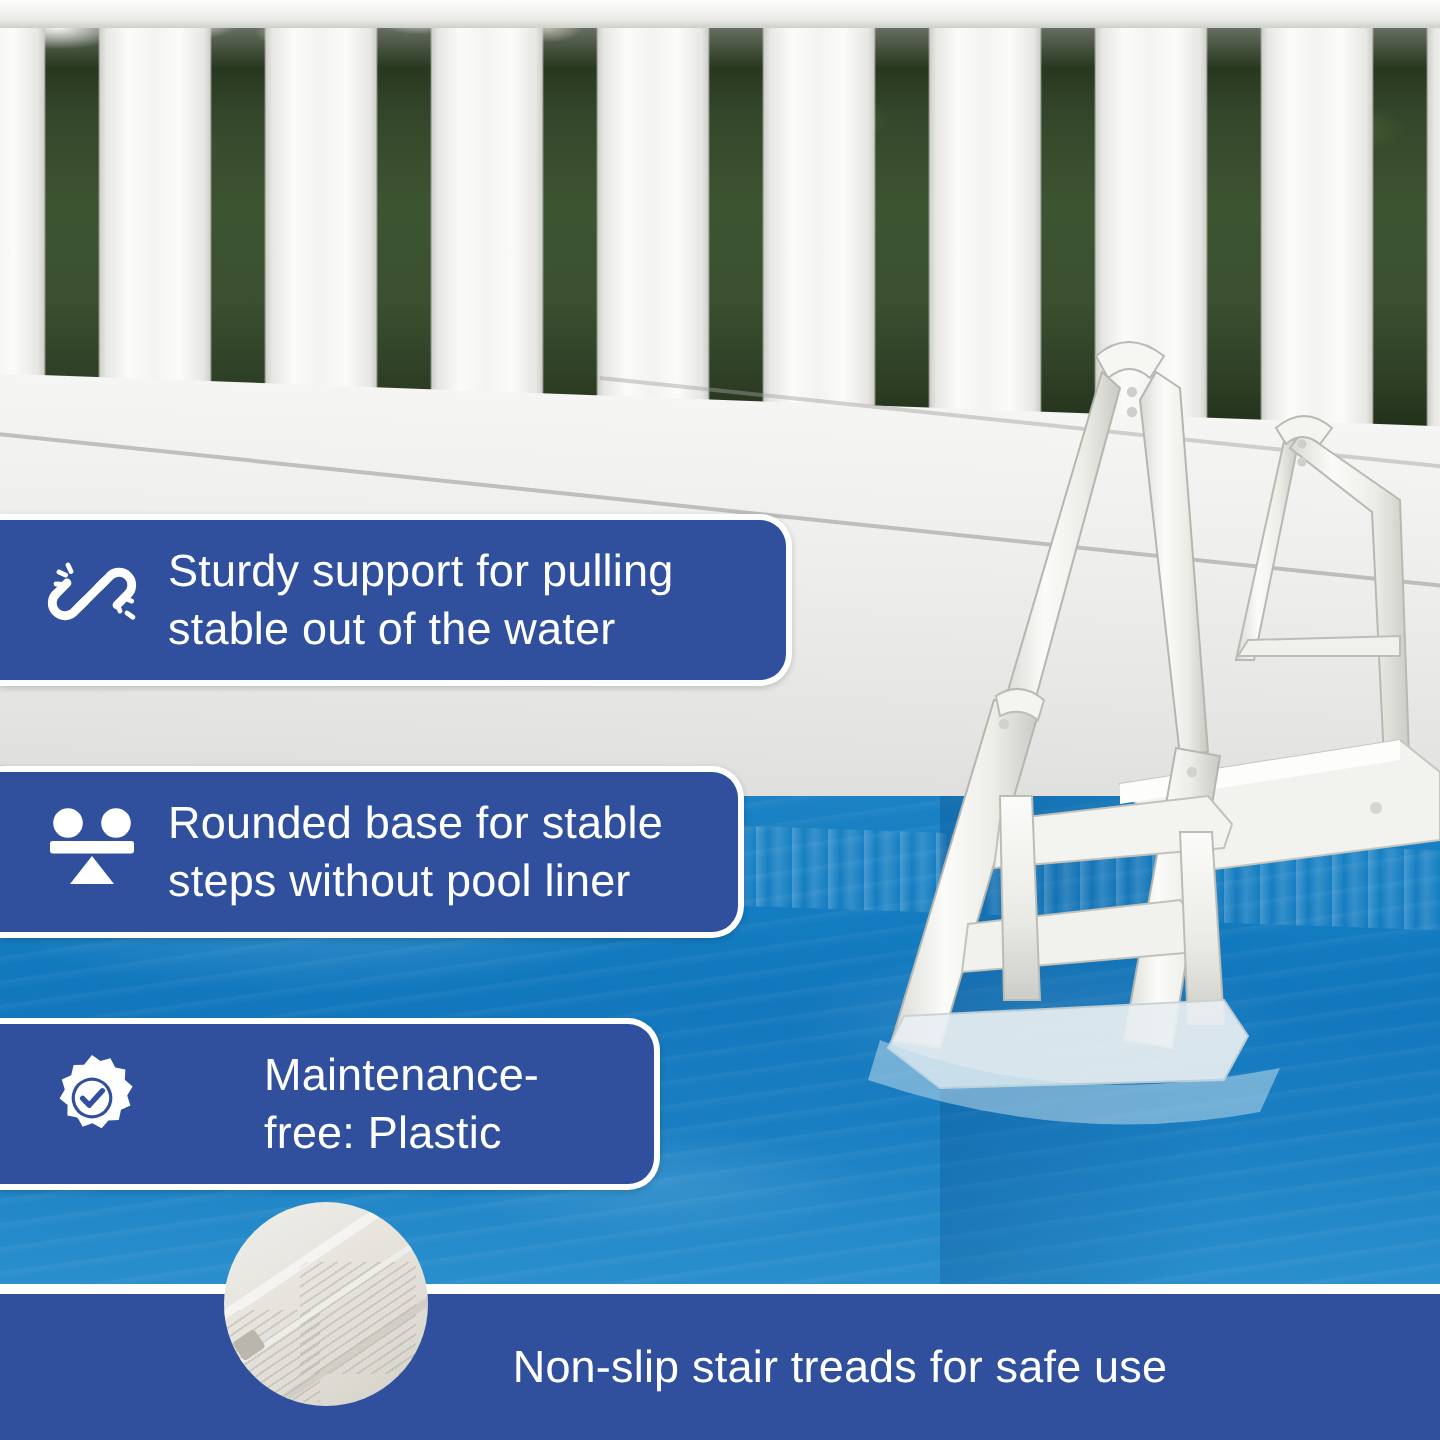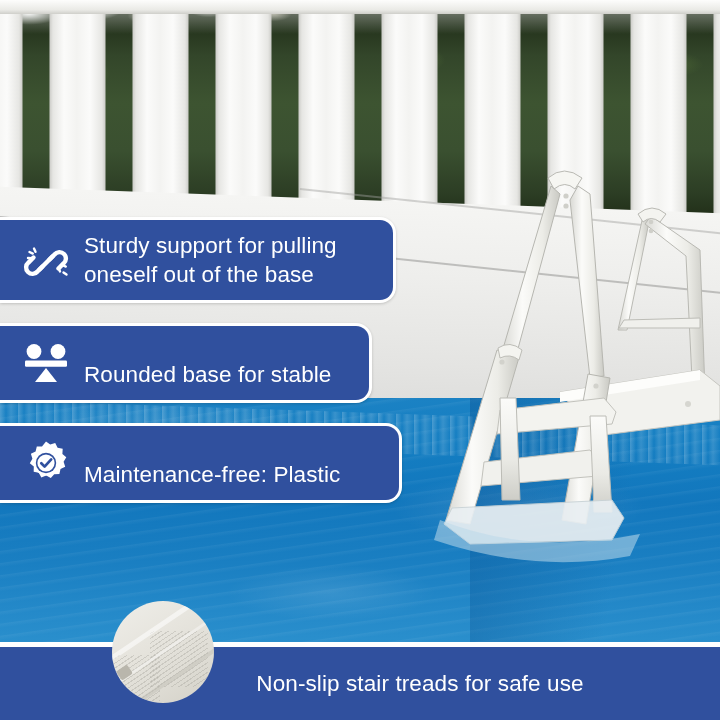--- a/index.html
+++ b/index.html
@@ -141,34 +141,35 @@
   
   .badges {
     position: absolute;
     left: 0;
     top: 217px;
     width: 410px;
   }
   .badge {
     position: relative;
     display: flex;
-    align-items: flex-end;
+    align-items: flex-start;
     box-sizing: border-box;
     background: #30509e;
     border: 3px solid #ffffff;
     border-left: none;
     border-top-right-radius: 16px;
     border-bottom-right-radius: 16px;
     padding: 11px 14px 11px 14px;
     margin-bottom: 20px;
     box-shadow: 0 1px 3px rgba(0,0,0,.18);
+    margin-top: 40px;
   }
   .badge-1 { width: 396px; }
   .badge-2 { width: 372px; }
-  .badge-3 { width: 402px; margin-bottom: 0; }
+  .badge-3 { width: 330px; margin-bottom: 0; gap: 48px; }
 
   .badge-icon {
     flex: 0 0 auto;
     width: 52px;
     height: 52px;
     margin-right: 12px;
     margin-left: 6px;
     display: flex;
     align-items: center;
     justify-content: center;
@@ -340,35 +341,36 @@
             <path d="M7.5 13 L10.8 14.6"></path>
             <path d="M6 19 L9.6 19.2"></path>
             <path d="M36.5 29 L38 32.5"></path>
             <path d="M40.5 26 L43.8 27.6"></path>
             <path d="M41.5 33.5 L44.5 35.6"></path>
           </g>
         </svg>
       </span>
       <span class="badge-text">
         <span>Sturdy support for pulling</span><br>
-        <span>oneself out of the base</span>
+        <span>stable out of the water</span>
       </span>
     </div>
 
     <div class="badge badge-2">
       <span class="badge-icon">
         <svg width="46" height="44" viewBox="0 0 46 44" fill="none">
           <circle cx="11" cy="10.5" r="7.4" fill="#ffffff"></circle>
           <circle cx="35" cy="10.5" r="7.4" fill="#ffffff"></circle>
           <rect x="2" y="19.5" width="42" height="6.2" rx="1.2" fill="#ffffff"></rect>
           <path d="M23 27 L34 41 L12 41 Z" fill="#ffffff"></path>
         </svg>
       </span>
       <span class="badge-text">
         <span>Rounded base for stable</span><br>
+        <span>steps without pool liner</span>
       </span>
     </div>
 
     <div class="badge badge-3">
       <span class="badge-icon">
         <svg width="48" height="48" viewBox="0 0 48 48" fill="none">
           <path d="M24 2.5 l4.2 3.0 l5.0 -1.4 l2.4 4.6 l5.1 1.0 l-0.3 5.2 l3.9 3.4 l-2.7 4.4 l1.6 5.0 l-4.7 2.2 l-1.1 5.1 l-5.2 0.2 l-3.4 3.9 l-4.6 -2.5 l-4.9 1.8 l-2.5 -4.6 l-5.1 -1.1 l0.1 -5.2 l-4.0 -3.3 l2.6 -4.5 l-1.5 -5.0 l4.7 -2.1 l1.2 -5.1 l5.2 -0.1 Z" fill="#ffffff"></path>
           <circle cx="24" cy="24" r="12.4" fill="#ffffff"></circle>
           <circle cx="24" cy="24" r="10.2" fill="#30509e"></circle>
           <circle cx="24" cy="24" r="8.6" fill="#ffffff"></circle>

